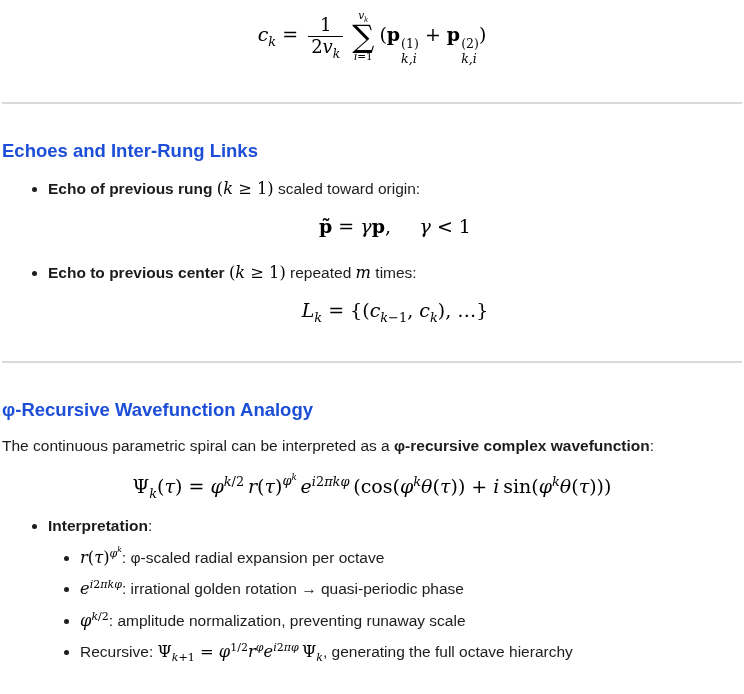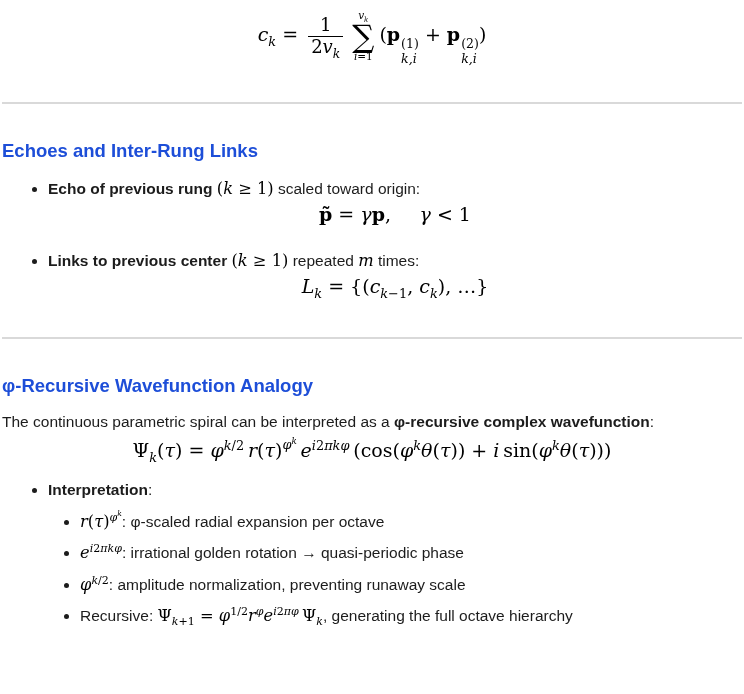--- a/index.html
+++ b/index.html
@@ -27,22 +27,22 @@
   ul.l2{margin:8px 0 16px;padding-left:32px;list-style:disc;}
   ul.l2 > li{margin-top:6px;line-height:1.55;}
 
   
   .math{font-family:"DejaVu Serif",serif;color:#000;font-size:1.05em;}
   .formula{
     font-family:"DejaVu Serif",serif;color:#000;
     text-align:center;font-size:19px;line-height:1.5;
   }
   .f-top{margin:4px 0 0;}
-  .f-wave{margin:4px 0 0;}
-  ul.l1 .formula{margin:0 0 0;}
+  .f-wave{margin:16px 0 0;}
+  ul.l1 .formula{margin:12px 0 0;}
   .mi{font-style:italic;}
   .mb{font-weight:700;}
   .mt{font-style:normal;}
   sub,sup{font-size:68%;line-height:0;}
   .mfrac{display:inline-block;text-align:center;vertical-align:-0.65em;margin:0 4px;font-size:0.95em;line-height:1.15;}
   .mfrac .num,.mfrac .den{display:block;padding:0 3px;}
   .mfrac .den{border-top:1.5px solid #000;}
   .msum{display:inline-flex;flex-direction:column;align-items:center;vertical-align:middle;margin:0 5px;line-height:1;}
   .msum .lim{font-size:10.5px;line-height:1.1;}
   .msum .sig{font-size:31px;line-height:0.95;}
@@ -69,21 +69,21 @@
   <hr class="rule">
 
   <h2>Echoes and Inter-Rung Links</h2>
 
   <ul class="l1">
     <li>
       <div class="li-lead"><strong>Echo of previous rung</strong> <span class="math"><span class="mt">(</span><span class="mi">k</span><span class="mt"> ≥ 1)</span></span> scaled toward origin:</div>
       <div class="formula"><span class="mb">p̃</span><span class="mt"> = </span><span class="mi">γ</span><span class="mb">p</span><span class="mt">,  </span><span class="mi">γ</span><span class="mt"> &lt; 1</span></div>
     </li>
     <li>
-      <div class="li-lead"><strong>Links to previous center</strong> <span class="math"><span class="mt">(</span><span class="mi">k</span><span class="mt"> ≥ 1)</span></span> repeated <span class="math"><span class="mi">m</span></span> times:</div>
+      <div class="li-lead"><strong>Echo to previous center</strong> <span class="math"><span class="mt">(</span><span class="mi">k</span><span class="mt"> ≥ 1)</span></span> repeated <span class="math"><span class="mi">m</span></span> times:</div>
       <div class="formula"><span class="mi">L</span><sub><span class="mi">k</span></sub><span class="mt"> = {(</span><span class="mi">c</span><sub><span class="mi">k</span><span class="mt">−1</span></sub><span class="mt">, </span><span class="mi">c</span><sub><span class="mi">k</span></sub><span class="mt">), …}</span></div>
     </li>
   </ul>
 
   <hr class="rule">
 
   <h2>φ-Recursive Wavefunction Analogy</h2>
 
   <p class="intro">The continuous parametric spiral can be interpreted as a <strong>φ-recursive complex wavefunction</strong>:</p>
 

